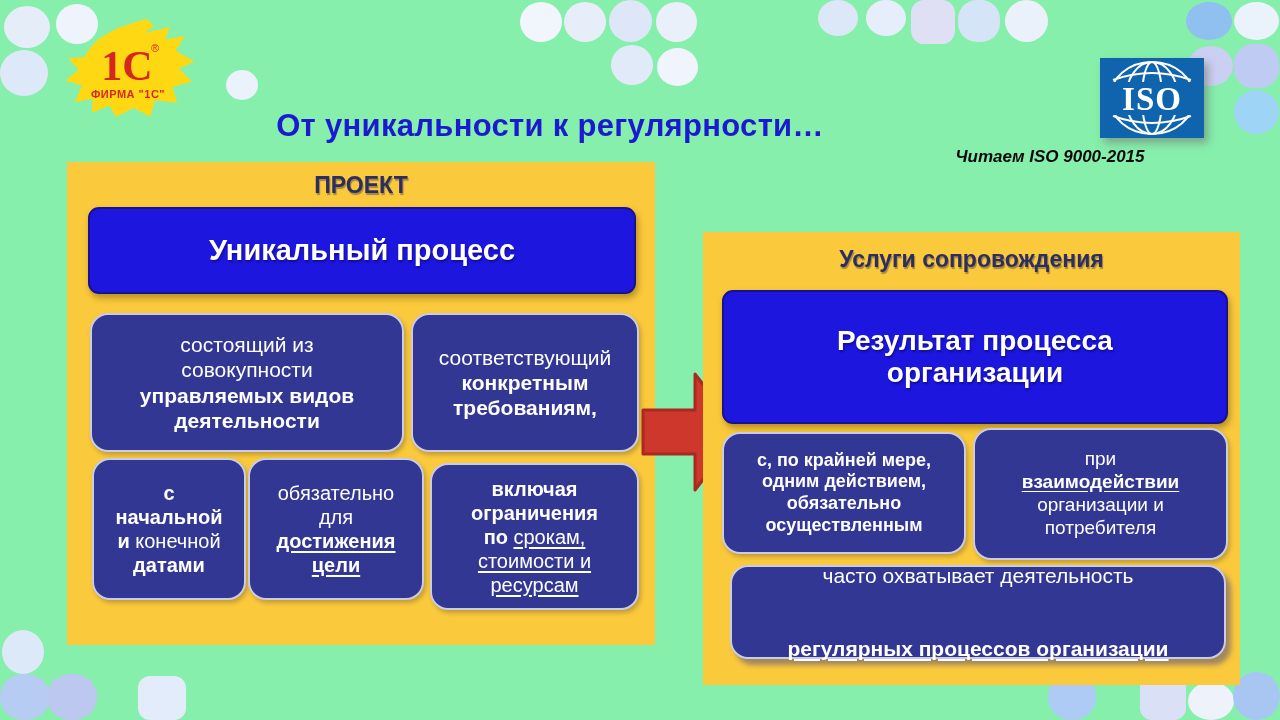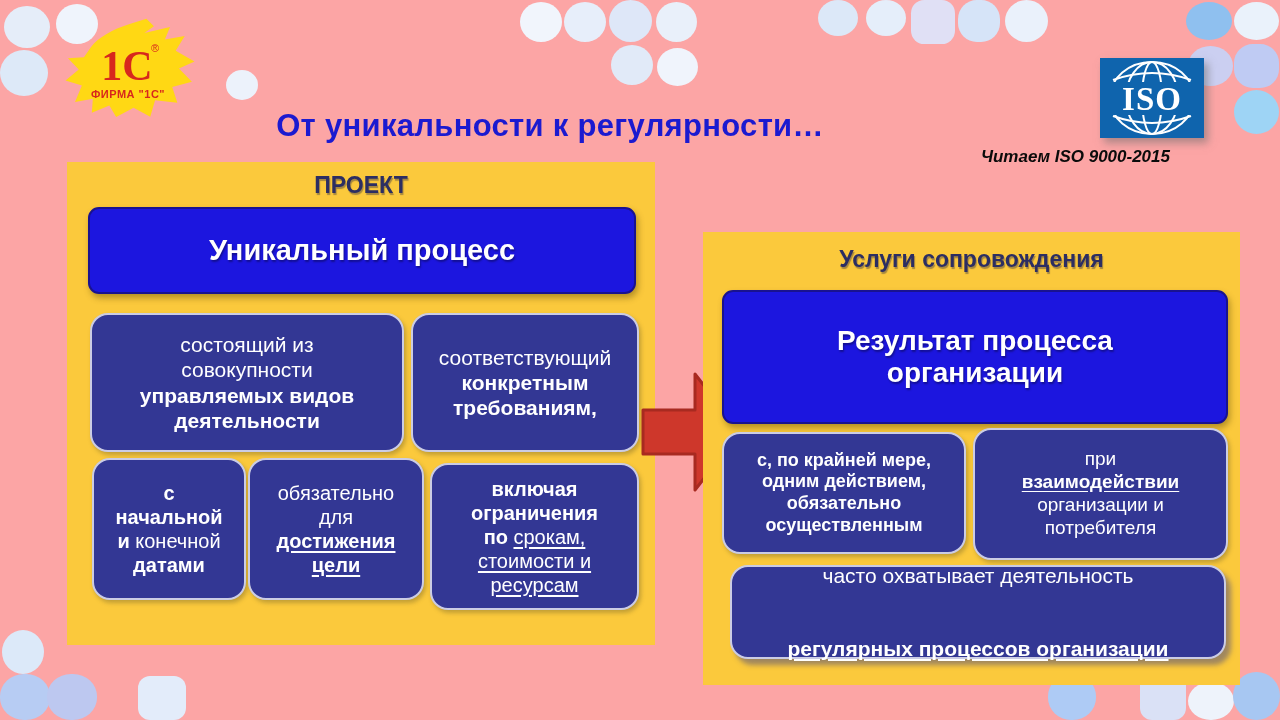--- a/index.html
+++ b/index.html
@@ -1,26 +1,26 @@
 <!DOCTYPE html>
 <html><head>
 <meta charset="utf-8">
 <style>
   html,body{margin:0;padding:0;background:#ffffff;}
-  .slide{position:relative;width:1280px;height:720px;background:#fca5a5;overflow:hidden;
+  .slide{position:relative;width:1280px;height:720px;background:#86efac;overflow:hidden;
          font-family:"Liberation Sans","DejaVu Sans",sans-serif;}
   .dot{position:absolute;}
 
   
   .title{position:absolute;left:200px;top:76px;width:700px;text-align:center;
          font-size:31px;font-weight:bold;color:#1b1ad0;letter-spacing:.3px;margin-top:32px;}
   .logo-1c{position:absolute;left:55px;top:14px;width:150px;height:118px;}
   .iso-logo{position:absolute;left:1063px;top:58px;width:104px;height:80px;
             box-shadow:4px 5px 8px rgba(110,110,110,.55);margin-left:37px;}
-  .iso-caption{position:absolute;left:930px;top:147px;width:240px;text-align:right;
+  .iso-caption{position:absolute;left:930px;top:147px;width:240px;text-align:center;
                font-size:17px;font-weight:bold;font-style:italic;color:#0b0b0b;}
 
   
   .panel{position:absolute;background:#fbc93c;}
   .panel-left{left:67px;top:162px;width:588px;height:483px;}
   .panel-right{left:703px;top:232px;width:537px;height:453px;}
   .panel-header{position:absolute;left:0;width:100%;text-align:center;
                 font-size:23px;font-weight:bold;color:#2c2e62;
                 text-shadow:1px 2px 1px rgba(35,35,70,.4);}
   .mainbox{position:absolute;background:#1c16df;border:2px solid #191290;border-radius:11px;

